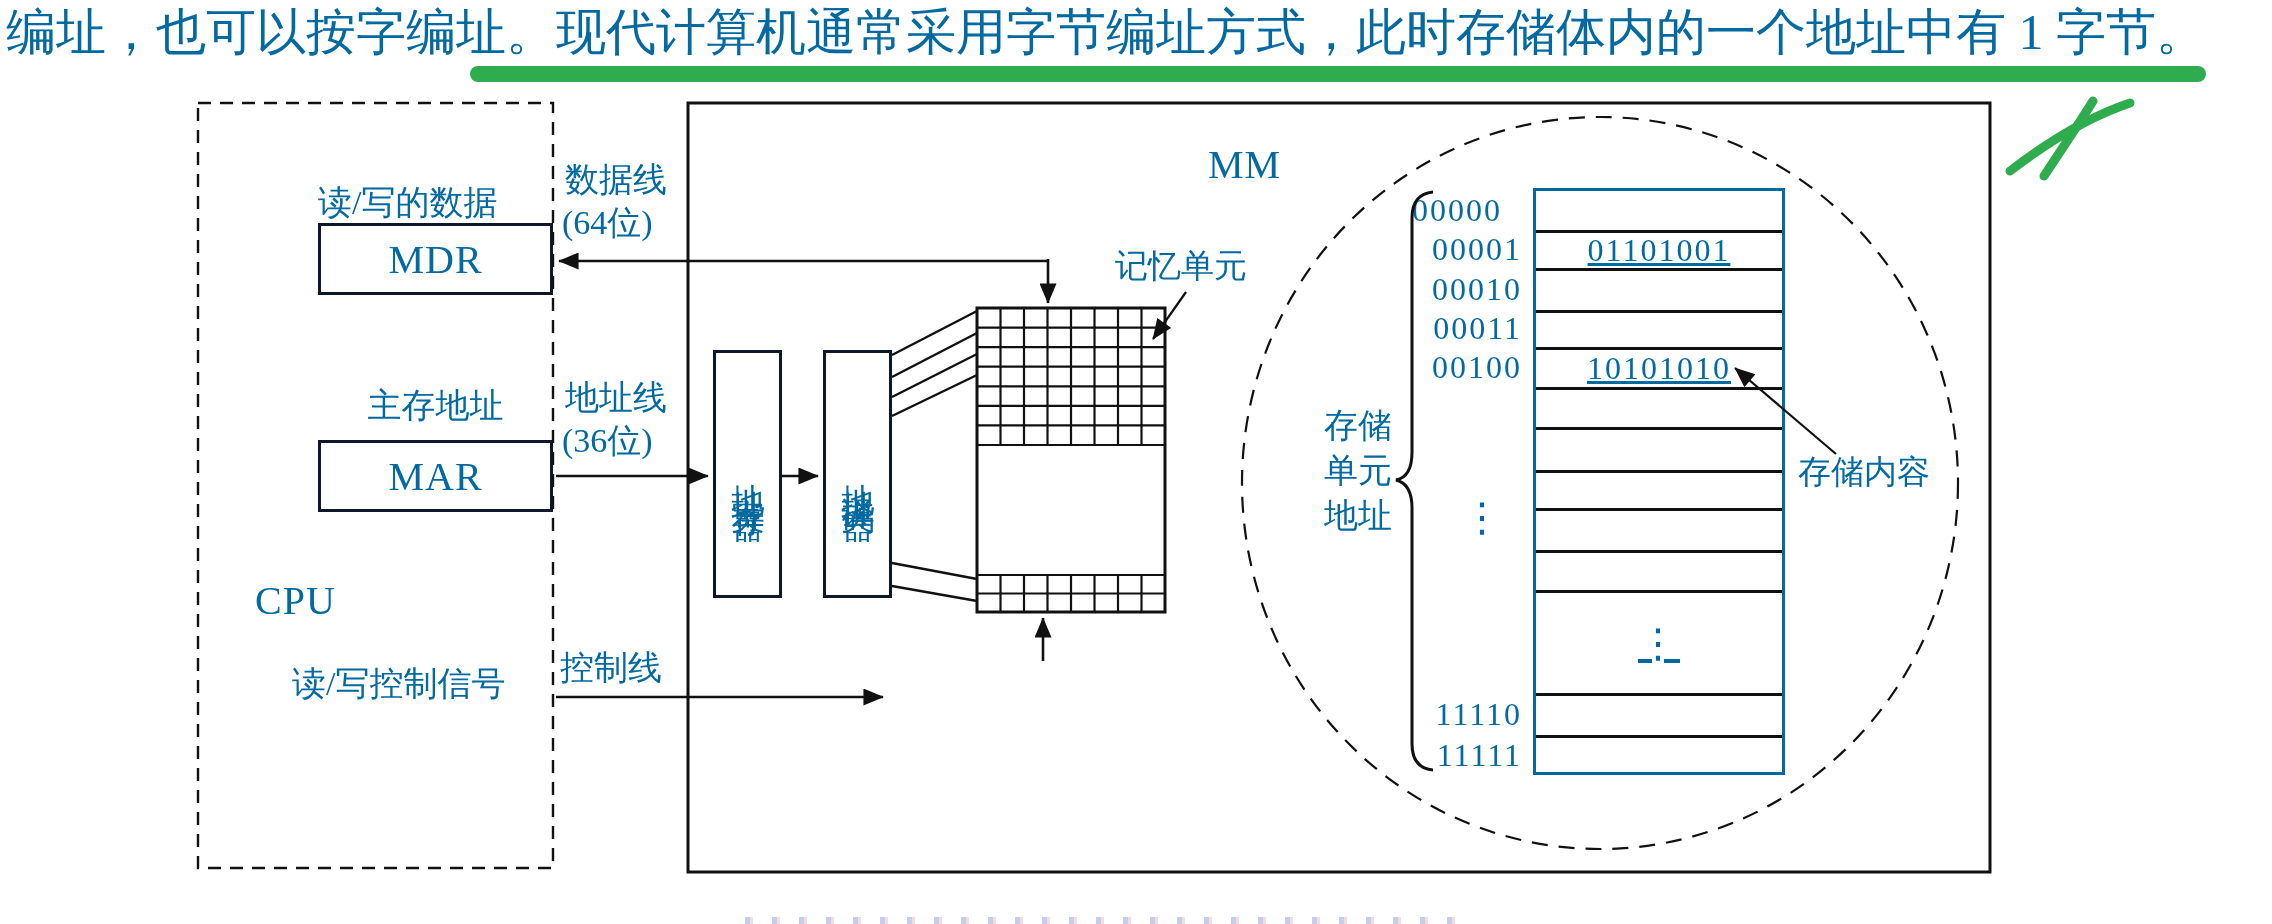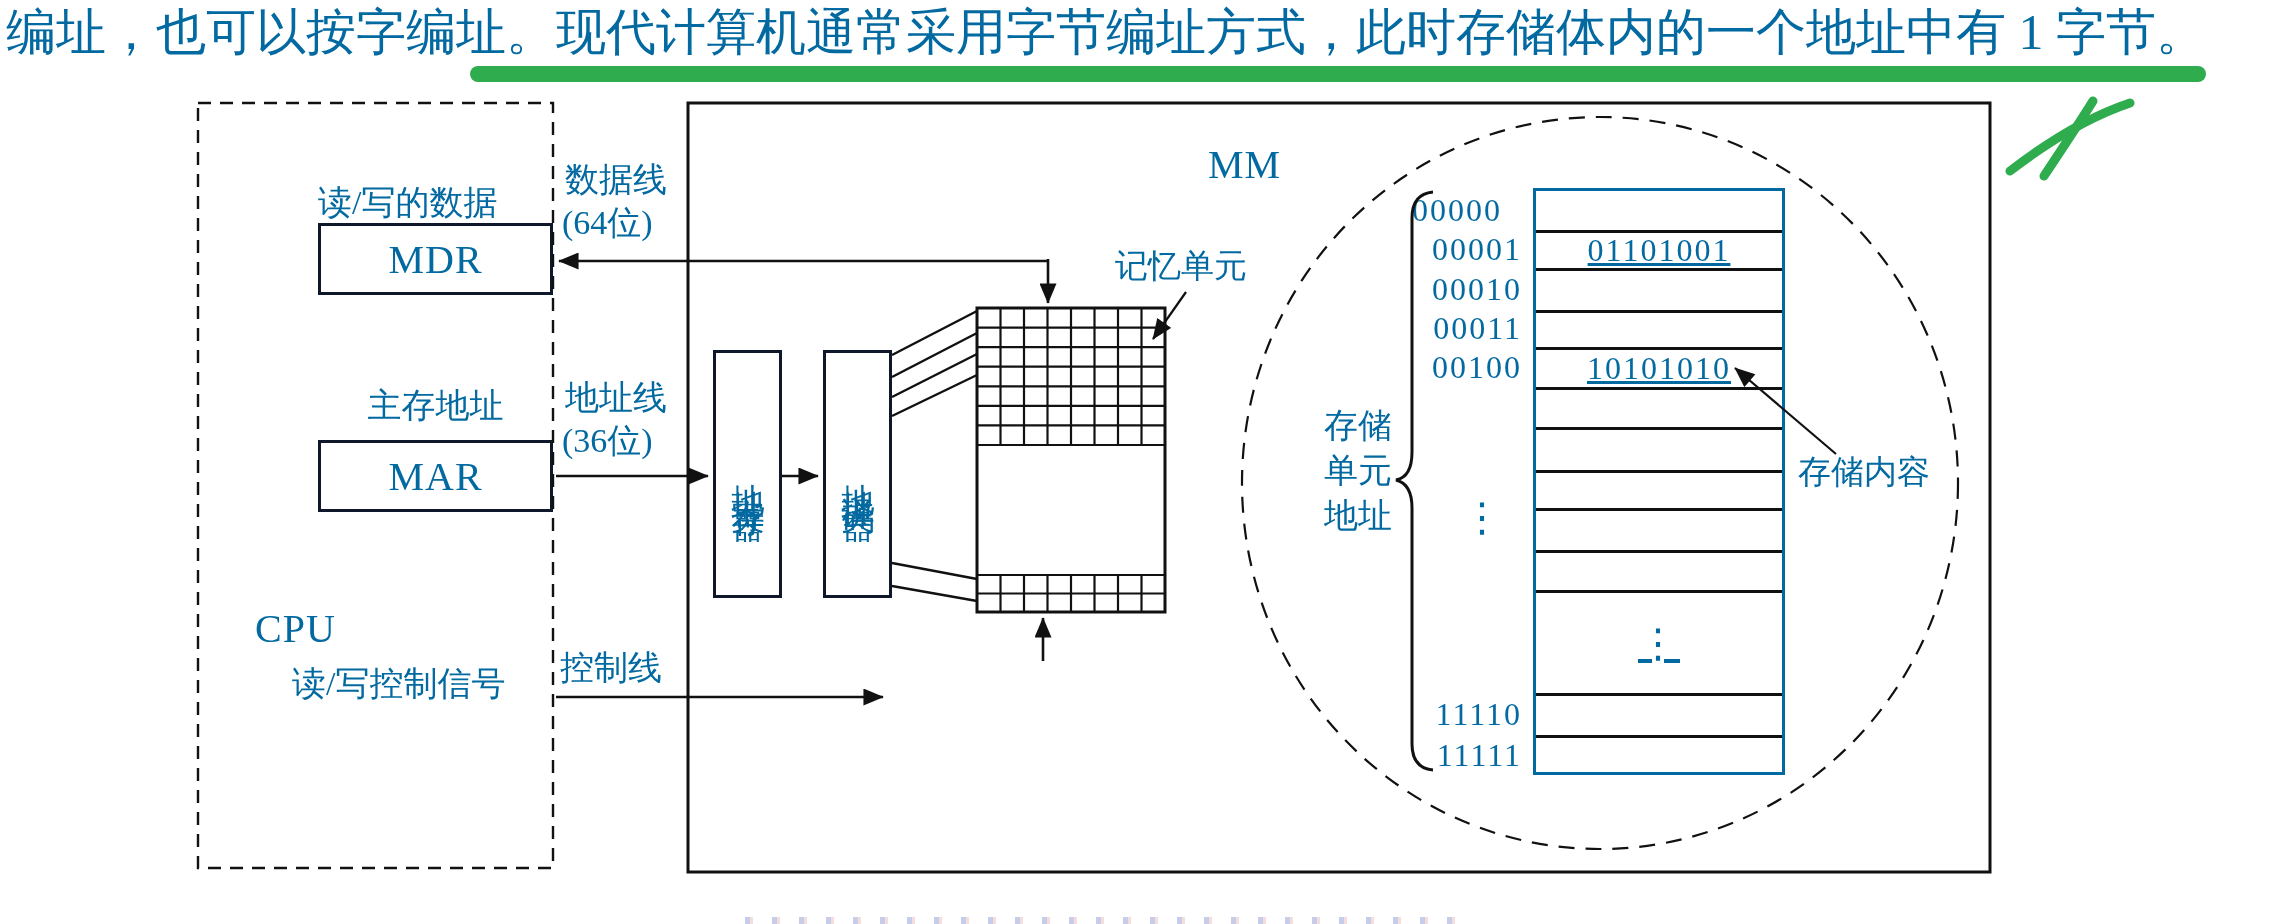--- a/index.html
+++ b/index.html
@@ -39,21 +39,21 @@
   <div class="lbl cjk" style="left:318px;top:170px;width:235px;text-align:left;margin-top:13px;">读/写的数据</div>
   <div class="box latin" style="left:318px;top:223px;width:235px;height:72px;">
       <span>MDR</span>
     </div>
 
   <div class="lbl cjk" style="left:318px;top:386px;width:235px;text-align:center;">主存地址</div>
   <div class="box latin" style="left:318px;top:440px;width:235px;height:72px;">
       <span>MAR</span>
     </div>
 
-  <div class="lbl latin" style="left:255px;top:578px;margin-top:28px;">CPU</div>
+  <div class="lbl latin" style="left:255px;top:578px;">CPU</div>
   <div class="lbl cjk" style="left:292px;top:664px;">读/写控制信号</div>
 
   <div class="lbl cjk" style="left:565px;top:160px;">数据线</div>
   <div class="lbl cjk" style="left:562px;top:203px;">(64位)</div>
   <div class="lbl cjk" style="left:565px;top:378px;">地址线</div>
   <div class="lbl cjk" style="left:562px;top:421px;">(36位)</div>
   <div class="lbl cjk" style="left:560px;top:648px;">控制线</div>
 
   <div class="lbl latin" style="left:1208px;top:142px;">MM</div>
 

